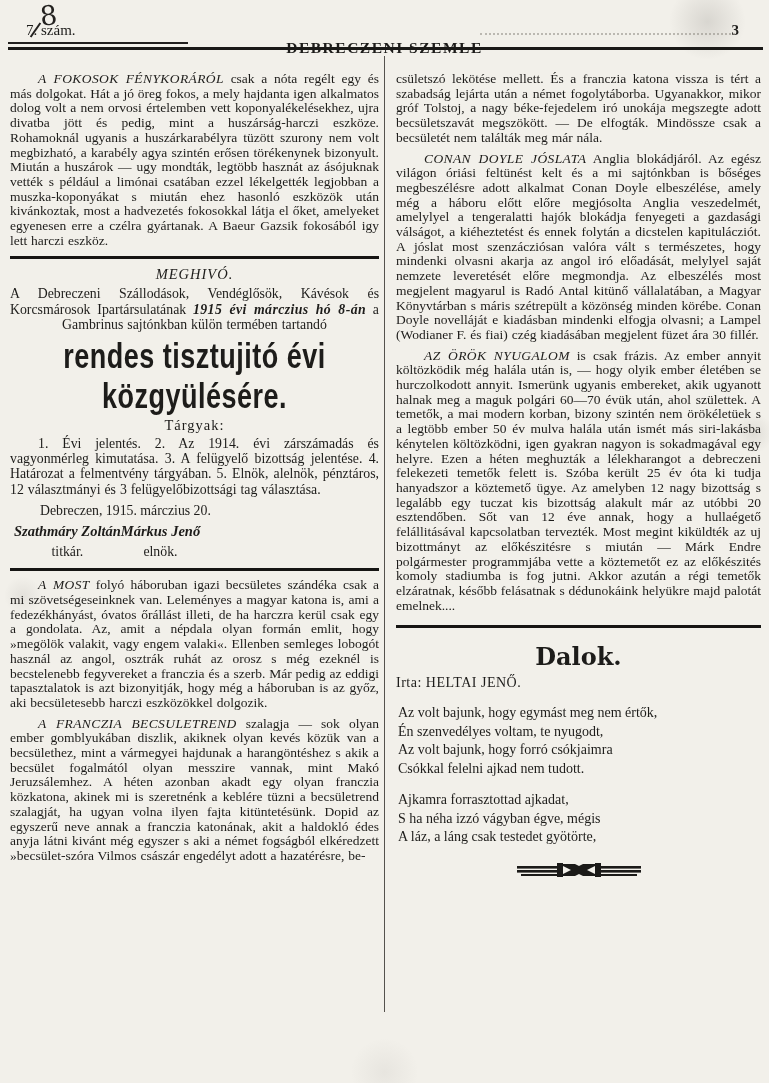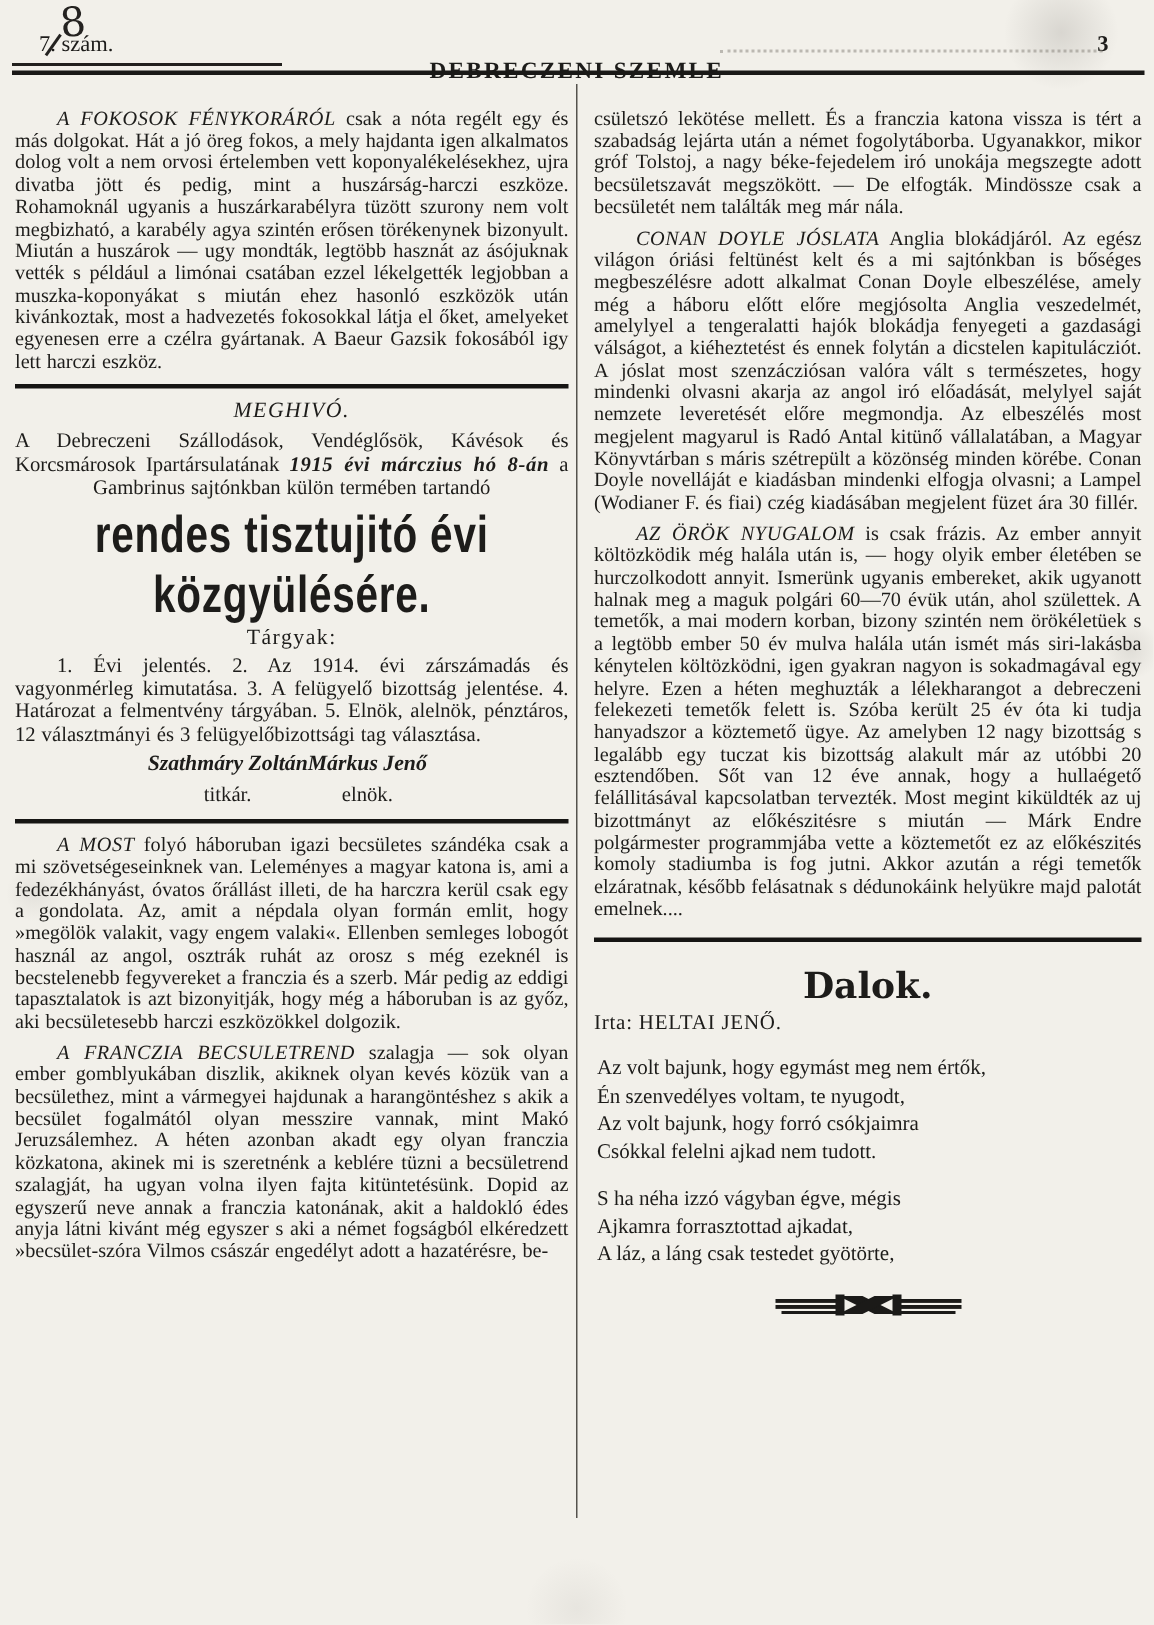--- a/index.html
+++ b/index.html
@@ -71,21 +71,21 @@
     text-align-last:center; word-spacing:.5px;
   }
   .display-title {
     text-align:center; font-family:"Liberation Sans", sans-serif;
     font-weight:700; font-size:27px; letter-spacing:.5px;
     transform:scaleY(1.28); transform-origin:center; margin:13px 0 9px;
   }
   .targyak { text-align:center; font-size:14.5px; letter-spacing:1px; margin-bottom:2px; }
   .agenda { font-size:13.8px; line-height:15.4px; text-align:justify; text-indent:28px; word-spacing:.5px; }
   .dateline { font-size:13.8px; margin-top:6px; text-indent:30px; }
-  .sigs { display:flex; justify-content:center; margin-top:4px; padding:0 10px 0 4px; }
+  .sigs { display:flex; justify-content:flex-start; margin-top:4px; padding:0 10px 0 4px; }
   .sig { text-align:center; }
   .sig-name { font-style:italic; font-weight:bold; font-size:14.5px; }
   .sig-role { font-size:13.8px; margin-top:4px; }
 
   .poem-title { text-align:center; font-weight:800; font-size:24px; font-family:"DejaVu Serif", serif; margin-top:14px; }
   .poem-byline { text-align:left; font-size:14px; letter-spacing:.5px; margin-top:4px; }
   .stanza { margin-top:13px; font-size:14px; line-height:18.5px; padding-left:2px; }
   .ornament-wrap { text-align:center; margin-top:11px; }
 </style>
 </head>
@@ -121,20 +121,21 @@
   <p class="meghivo-intro">
     <span>A Debreczeni Szállodások, Vendéglősök, Kávésok és Korcsmárosok Ipartársulatának </span><span class="lead" style="font-weight:bold">1915 évi márczius hó 8-án</span><span> a Gambrinus sajtónkban külön termében tartandó</span>
   </p>
 
   <div class="display-title">rendes tisztujitó évi közgyülésére.</div>
 
   <div class="targyak">Tárgyak:</div>
 
   <p class="agenda">1. Évi jelentés. 2. Az 1914. évi zárszámadás és vagyonmérleg kimutatása. 3. A felügyelő bizottság jelentése. 4. Határozat a felmentvény tárgyában. 5. Elnök, alelnök, pénztáros, 12 választmányi és 3 felügyelőbizottsági tag választása.</p>
 
+  <div class="dateline">Debreczen, 1915. márczius 20.</div>
 
   <div class="sigs">
     <div class="sig">
       <div class="sig-name">Szathmáry Zoltán</div>
       <div class="sig-role">titkár.</div>
     </div>
     <div class="sig">
       <div class="sig-name">Márkus Jenő</div>
       <div class="sig-role">elnök.</div>
     </div>
@@ -170,22 +171,22 @@
   <div class="poem-byline">Irta: HELTAI JENŐ.</div>
 
   <div class="stanza">
     <div>Az volt bajunk, hogy egymást meg nem értők,</div>
     <div>Én szenvedélyes voltam, te nyugodt,</div>
     <div>Az volt bajunk, hogy forró csókjaimra</div>
     <div>Csókkal felelni ajkad nem tudott.</div>
   </div>
 
   <div class="stanza">
+    <div>Ajkamra forrasztottad ajkadat,</div>
     <div>S ha néha izzó vágyban égve, mégis</div>
-    <div>Ajkamra forrasztottad ajkadat,</div>
     <div>A láz, a láng csak testedet gyötörte,</div>
   </div>
 
   <div class="ornament-wrap">
     <svg width="140" height="24" viewBox="0 0 140 24" aria-hidden="true">
       <g fill="#1b1a18">
         <rect x="8" y="8" width="42" height="2.6"></rect>
         <rect x="8" y="12" width="42" height="2.6"></rect>
         <rect x="12" y="16" width="38" height="2"></rect>
         <rect x="90" y="8" width="42" height="2.6"></rect>

